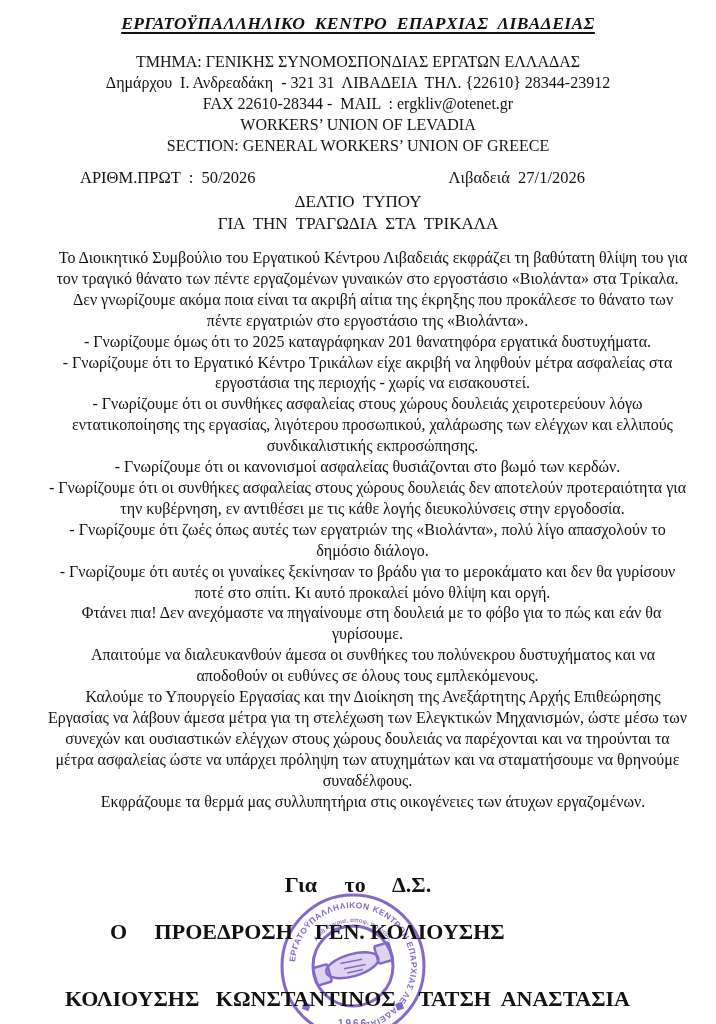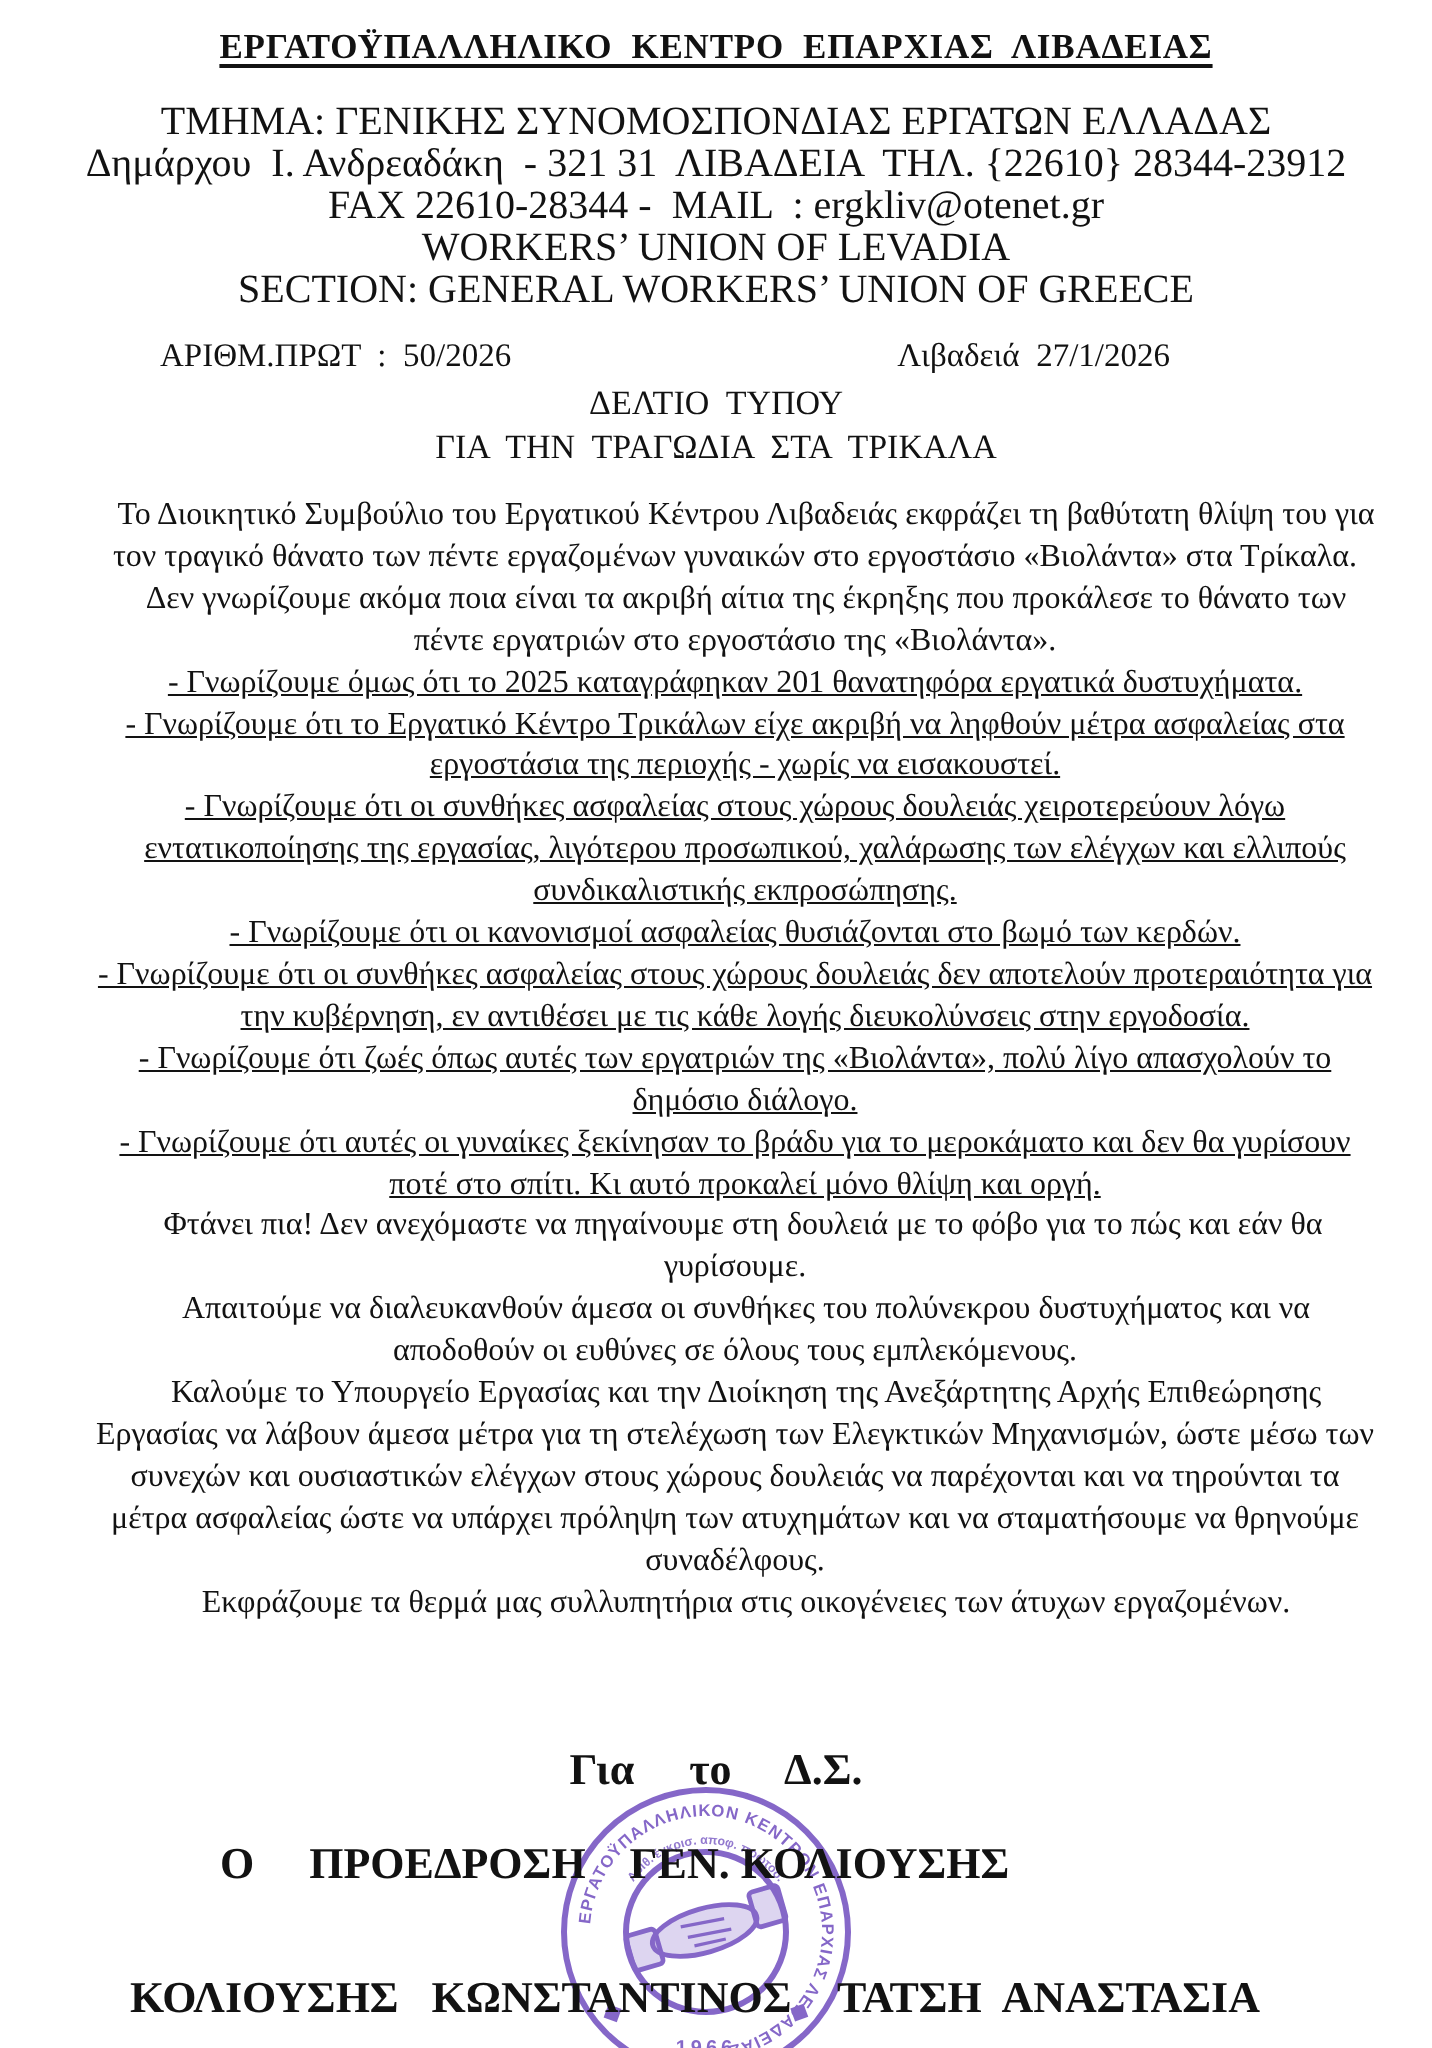--- a/index.html
+++ b/index.html
@@ -16,22 +16,23 @@
   
   .letterhead { text-align:center; padding-top:13px; }
   .lh-title {
     display:inline-block;
     font-size:17.5px; font-weight:bold;
     letter-spacing:0.4px;
     text-decoration:underline;
     text-decoration-thickness:1.6px;
     text-underline-offset:3px;
     white-space:pre;
+    font-style:italic;
   }
-  .lh-line { font-size:20px; line-height:21px; }
+  .lh-line { font-size:16px; line-height:21px; }
   .lh-first { margin-top:17px; }
 
   
   .meta-row {
     display:flex; justify-content:space-between;
     padding:12px 131px 0 80px;
     font-size:16.5px;
   }
 
   
@@ -42,21 +43,21 @@
   }
 
   
   .body-text {
     margin:14px 26px 0 45px;
     font-size:16px; line-height:20.9px;
     text-align:center;
   }
   .body-text p { margin:0; }
   .p-indent { text-indent:11px; }
-  .p-bullet { padding-left:10px; text-indent:-10px;text-decoration:underline; }
+  .p-bullet { padding-left:10px; text-indent:-10px; }
   .p-bold   { font-weight:normal; text-indent:8px; }
 
   
   .sig {
     position:absolute; left:0; right:0; top:872px;
     font-weight:bold; font-size:22px;
     z-index:1;
   }
   .sig-for { text-align:center; }
   .sig-roles { display:flex; justify-content:flex-start; padding:21px 92px 0 110px; }

